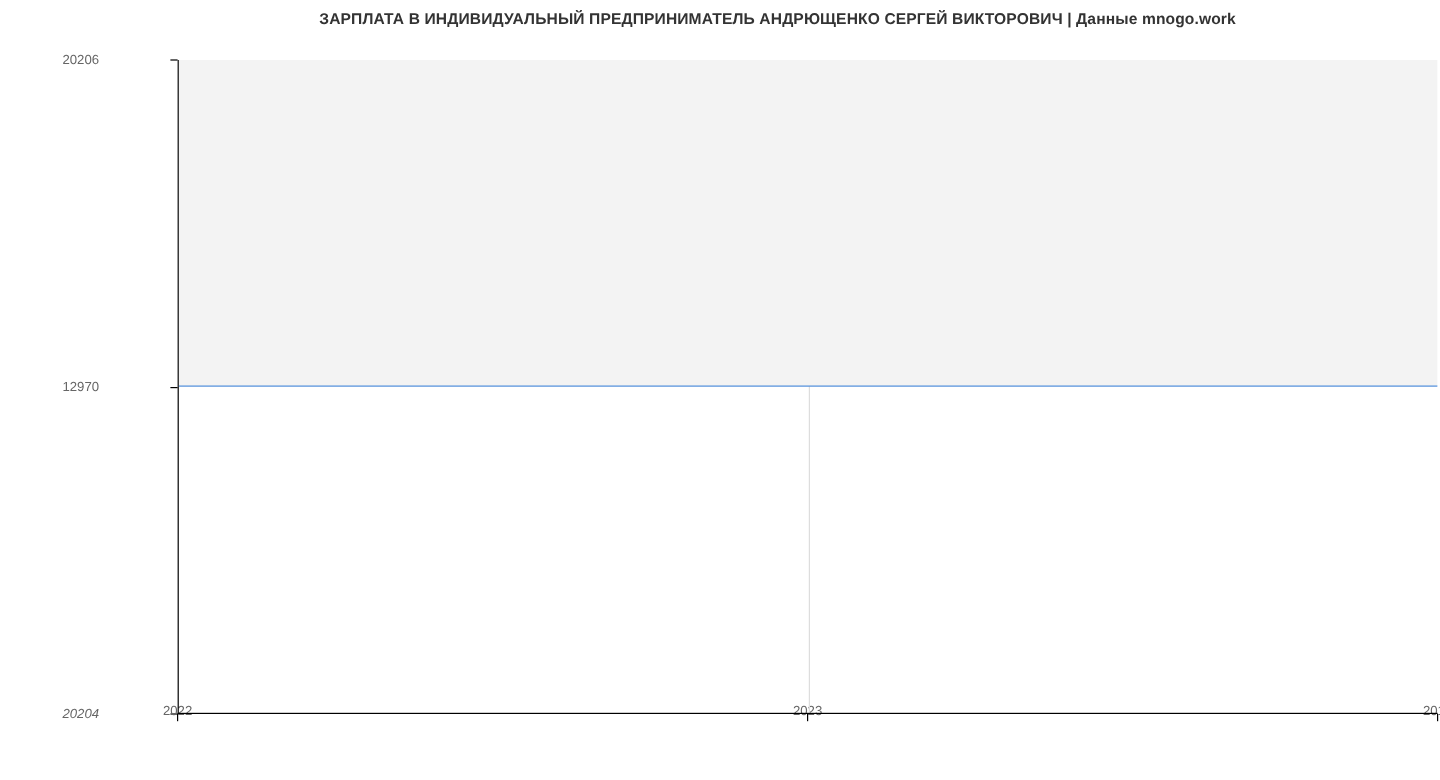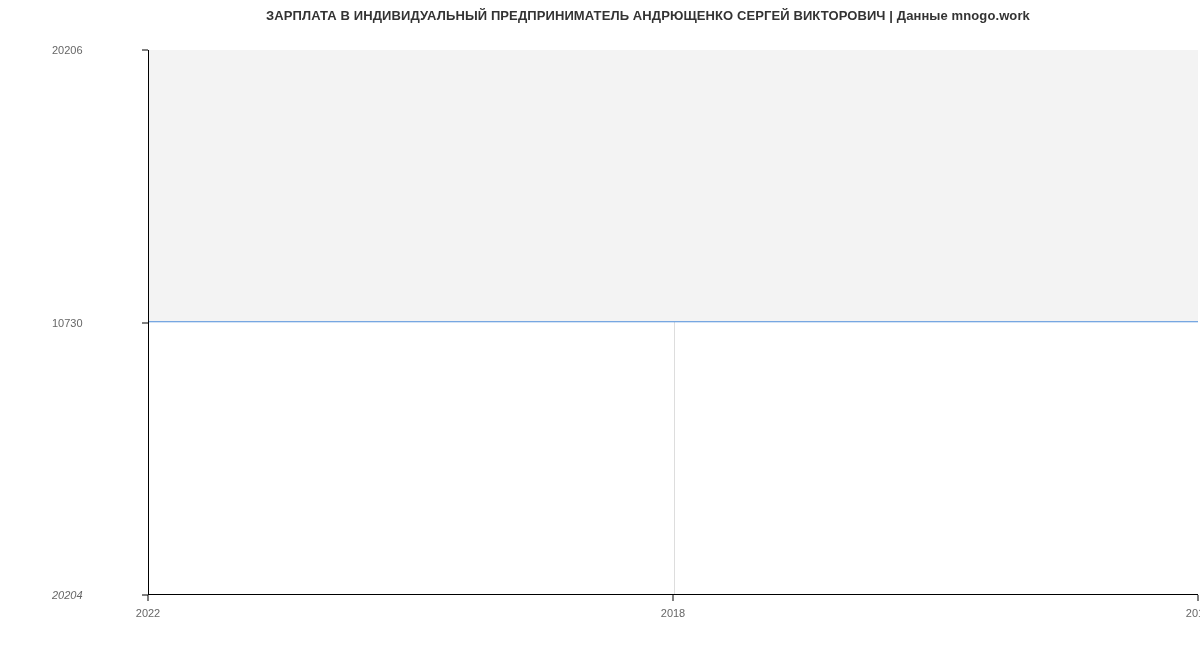--- a/index.html
+++ b/index.html
@@ -79,21 +79,21 @@
     position: absolute;
     left: 94px;
     width: 6px;
     height: 0;
     border-top: 1px solid #000000;
     transform: translateY(-0.5px);
   }
   
   .xtick {
     position: absolute;
-    top: 607px;
+    top: 587px;
     font-size: 11px;
     color: #666666;
     transform: translateX(-50%);
     text-align: left;
     white-space: nowrap;
   }
   
   .xtick-mark {
     position: absolute;
     top: 595px;
@@ -106,30 +106,30 @@
 </head>
 <body>
 
 <div class="chart-wrap">
 
   <div class="title">ЗАРПЛАТА В ИНДИВИДУАЛЬНЫЙ ПРЕДПРИНИМАТЕЛЬ АНДРЮЩЕНКО СЕРГЕЙ ВИКТОРОВИЧ | Данные mnogo.work</div>
 
   <div class="ytick" style="top:595px;font-style:italic;">20204</div>
   <div class="ytick-mark" style="top:595px;"></div>
 
-  <div class="ytick" style="top:322.5px;">10730</div>
+  <div class="ytick" style="top:322.5px;">12970</div>
   <div class="ytick-mark" style="top:322.5px;"></div>
 
   <div class="ytick" style="top:50px;">20206</div>
   <div class="ytick-mark" style="top:50px;"></div>
 
   <div class="xtick" style="left:100px;">2022</div>
   <div class="xtick-mark" style="left:100px;"></div>
 
-  <div class="xtick" style="left:625px;">2018</div>
+  <div class="xtick" style="left:625px;">2023</div>
   <div class="xtick-mark" style="left:625px;"></div>
 
   <div class="xtick" style="left:1150px;">2015</div>
   <div class="xtick-mark" style="left:1150px;"></div>
 
   <div class="plot-area">
     <div class="xgrid" style="left:525px;"></div>
     <div class="fill-top"></div>
     <div class="data-line"></div>
   </div>

